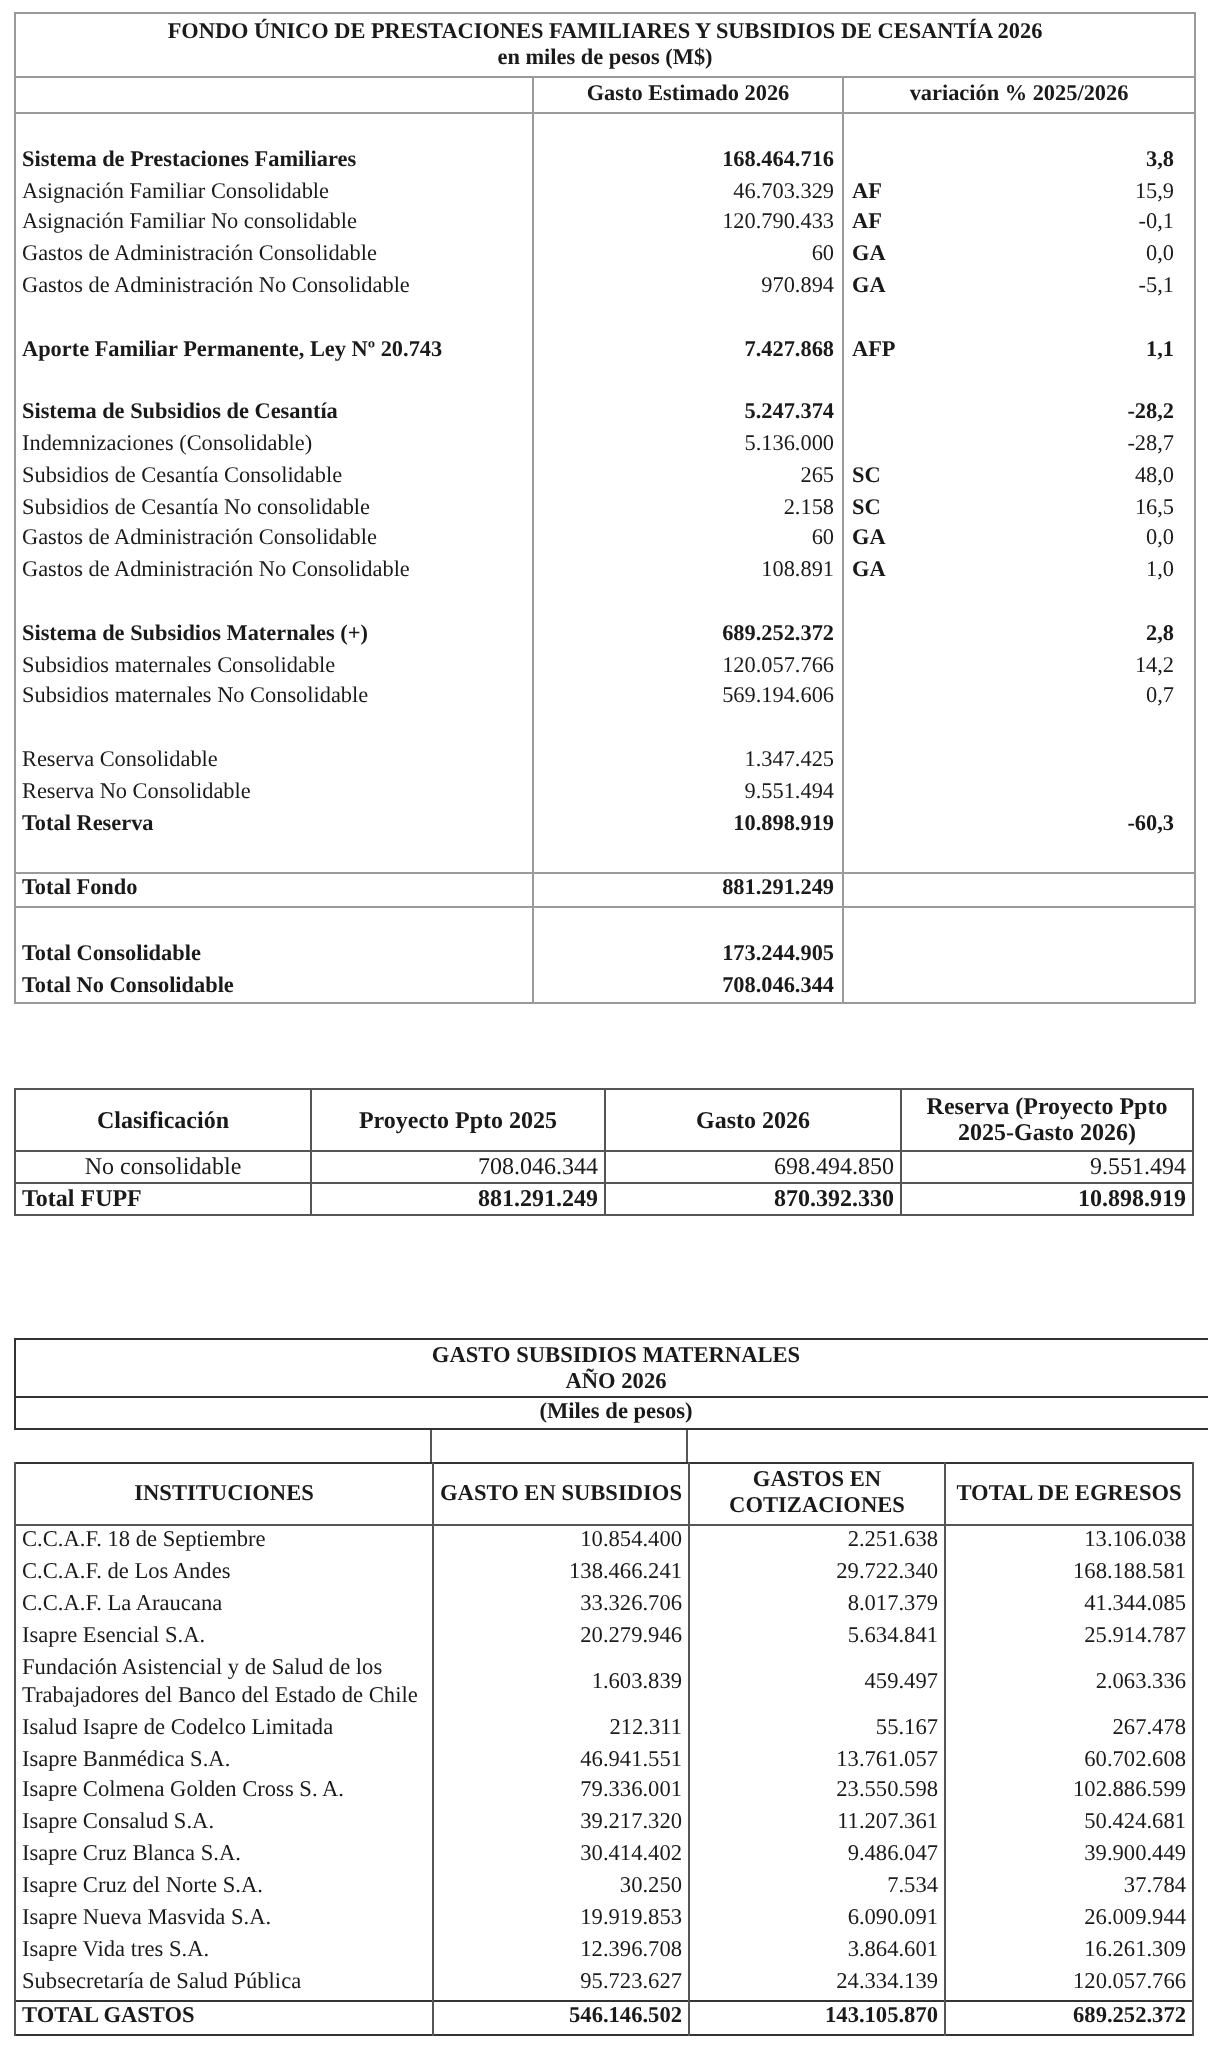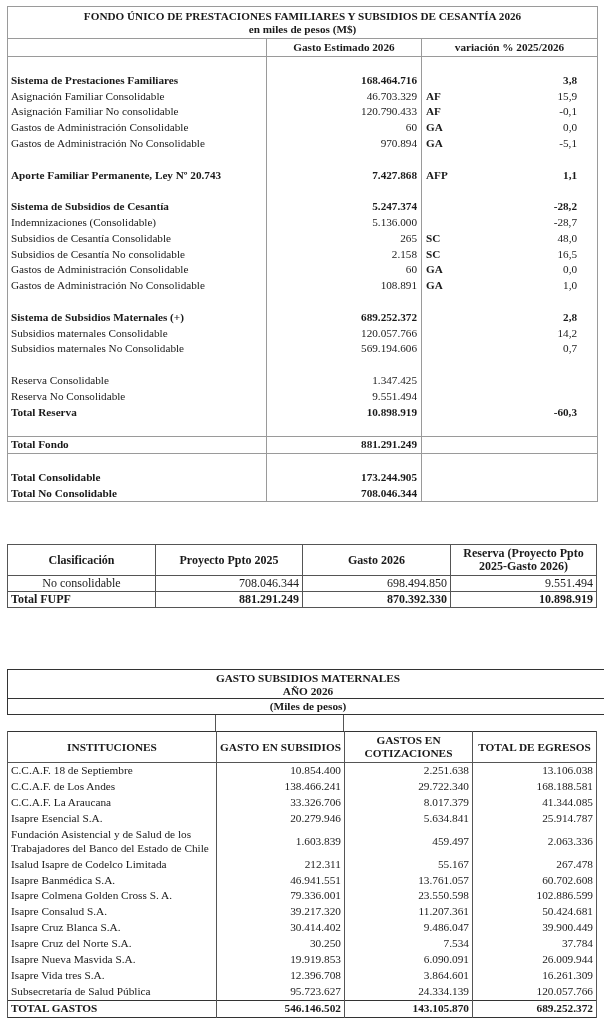--- a/index.html
+++ b/index.html
@@ -13,21 +13,21 @@
   #t1 { position: absolute; left: 7px; top: 6px; width: 590px; border-collapse: collapse;
         font-size: 11.2px; table-layout: fixed; }
   #t1 td { padding: 0 3px; height: 15.8px; line-height: 15.8px; white-space: nowrap; }
   #t1 .title td { border: 1px solid #9a9a9a; text-align: center; font-weight: bold; line-height: 13px;
                   padding: 3px 0 2px 0; height: auto; }
   #t1 .hdr td { border: 1px solid #9a9a9a; font-weight: bold; text-align: center; height: 17px; line-height: 17px; }
   #t1 .hdr td.blank { border-right: 1px solid #9a9a9a; }
   #t1 td.c1 { border-left: 1px solid #9a9a9a; border-right: 1px solid #9a9a9a; margin-top: 20px; }
   #t1 td.c2 { border-right: 1px solid #9a9a9a; padding-right: 4px; }
   #t1 td.c3 { padding-left: 4px; width: 34px; }
-  #t1 td.c4 { border-right: 1px solid #9a9a9a; padding-right: 20px; text-align: right; }
+  #t1 td.c4 { border-right: 1px solid #9a9a9a; padding-right: 10px; text-align: right; }
   #t1 tr.sp td { height: 15.8px; }
   #t1 tr.topline td { border-top: 1px solid #9a9a9a; }
   #t1 tr.lastline td { border-bottom: 1px solid #9a9a9a; font-family: Liberation Serif, serif; }
 
   
   #t2 { position: absolute; left: 7px; top: 544px; width: 589px; border-collapse: collapse;
         font-size: 12px; table-layout: fixed; border: 1.5px solid #333; }
   #t2 td { border: 1px solid #555; padding: 0 3px; height: 15px; line-height: 15px; white-space: nowrap; }
   #t2 .hdr td { font-weight: bold; text-align: center; height: 30px; line-height: 13px; white-space: normal; }
   #t2 tr.total td { border-top: 1.5px solid #333; font-weight: bold; }

